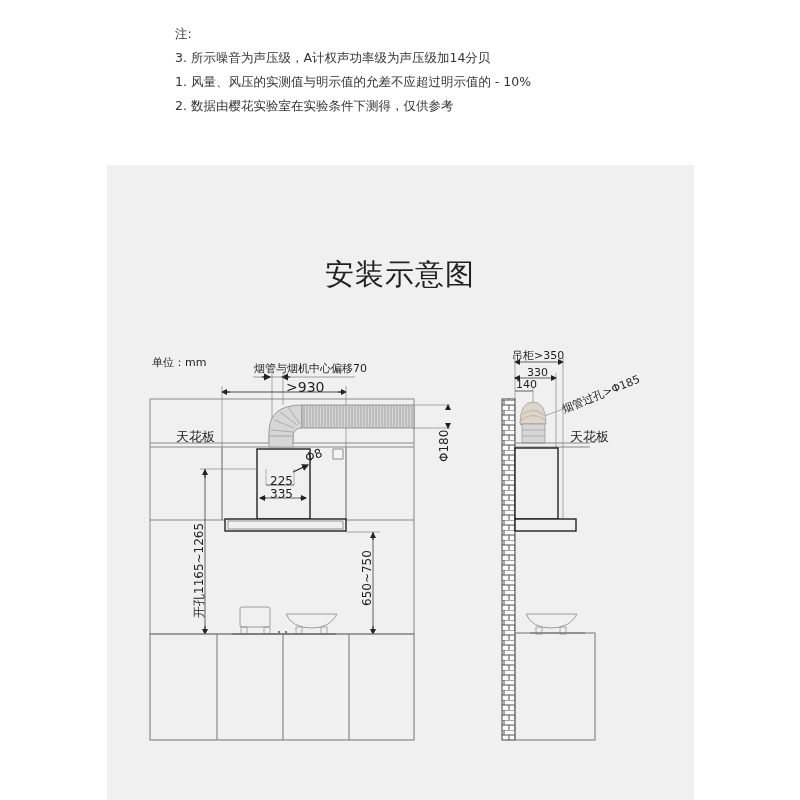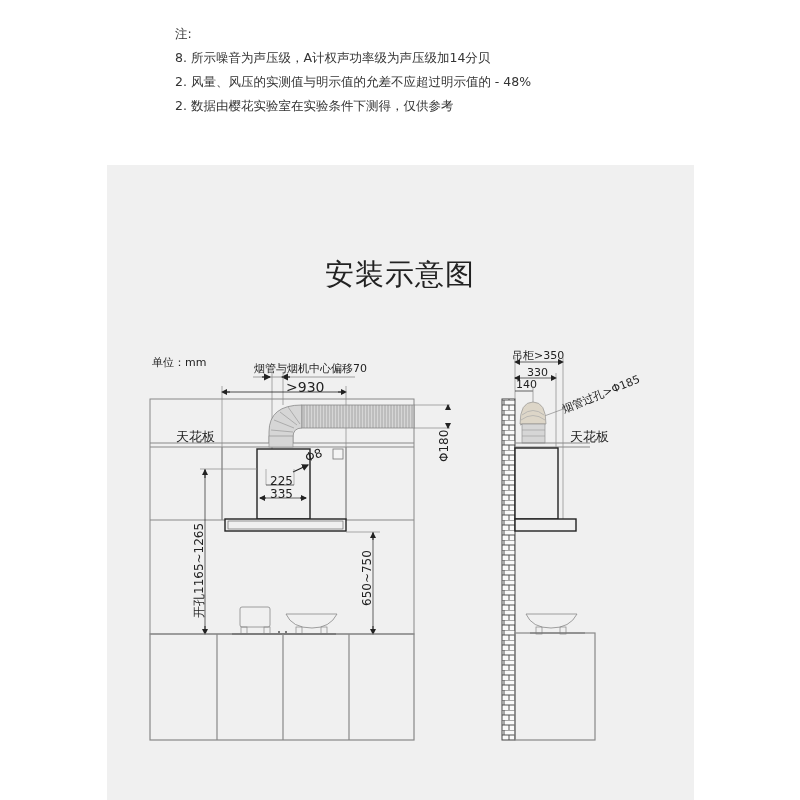--- a/index.html
+++ b/index.html
@@ -9,22 +9,22 @@
   .panel{position:absolute;left:107px;top:165px;width:587px;height:635px;background:#f0f0f0;}
   .title{position:absolute;left:0;top:255px;width:800px;text-align:center;font-size:29px;color:#222;letter-spacing:1px;}
   svg{position:absolute;left:0;top:0;}
   .lbl{font-family:"DejaVu Sans","Liberation Sans",sans-serif;fill:#222;}
 </style>
 </head>
 <body>
 
 <div class="notes">
   <div>注:</div>
-  <div>8. 所示噪音为声压级，A计权声功率级为声压级加14分贝</div>
-  <div>2. 风量、风压的实测值与明示值的允差不应超过明示值的 - 48%</div>
+  <div>3. 所示噪音为声压级，A计权声功率级为声压级加14分贝</div>
+  <div>1. 风量、风压的实测值与明示值的允差不应超过明示值的 - 10%</div>
   <div>2. 数据由樱花实验室在实验条件下测得，仅供参考</div>
 </div>
 
 <div class="panel"></div>
 <div class="title">安装示意图</div>
 
 <svg width="800" height="800" viewBox="0 0 800 800">
   <defs>
     <marker id="arr" markerWidth="6" markerHeight="6" refX="5" refY="3" orient="auto">
       <path d="M0,0 L6,3 L0,6 z" fill="#222"></path>

